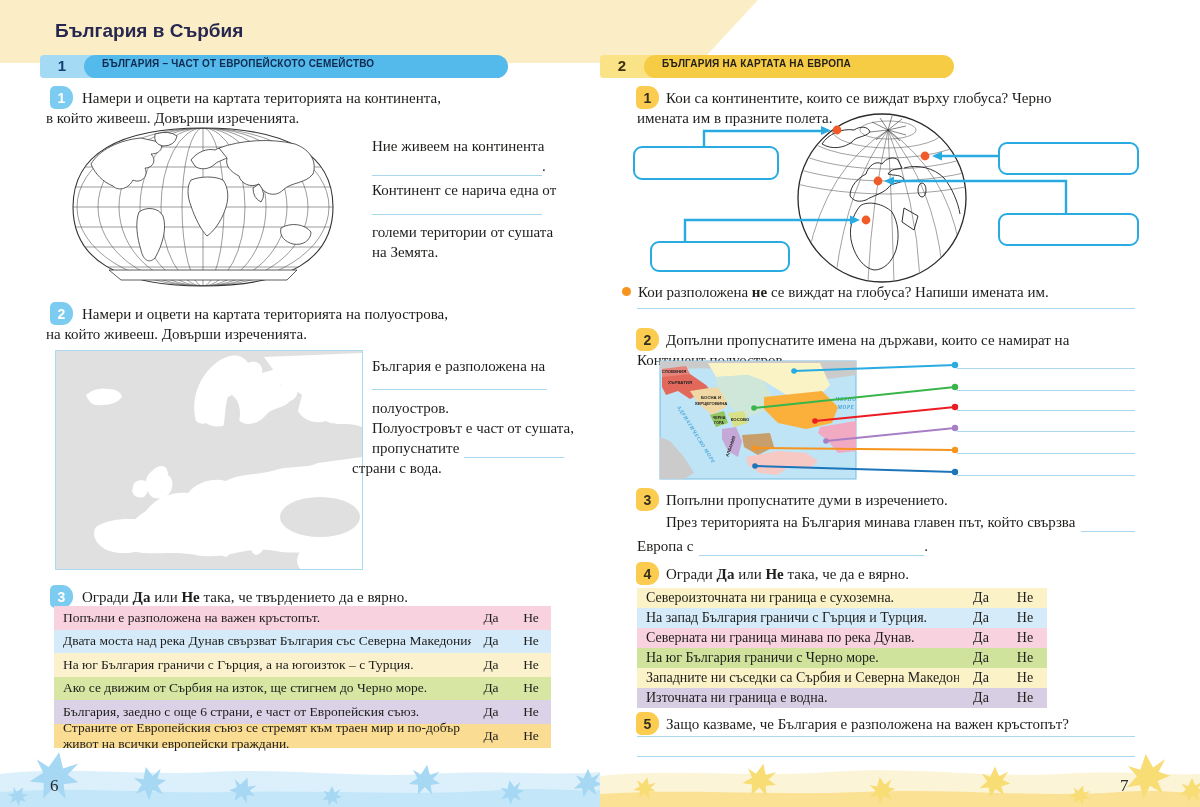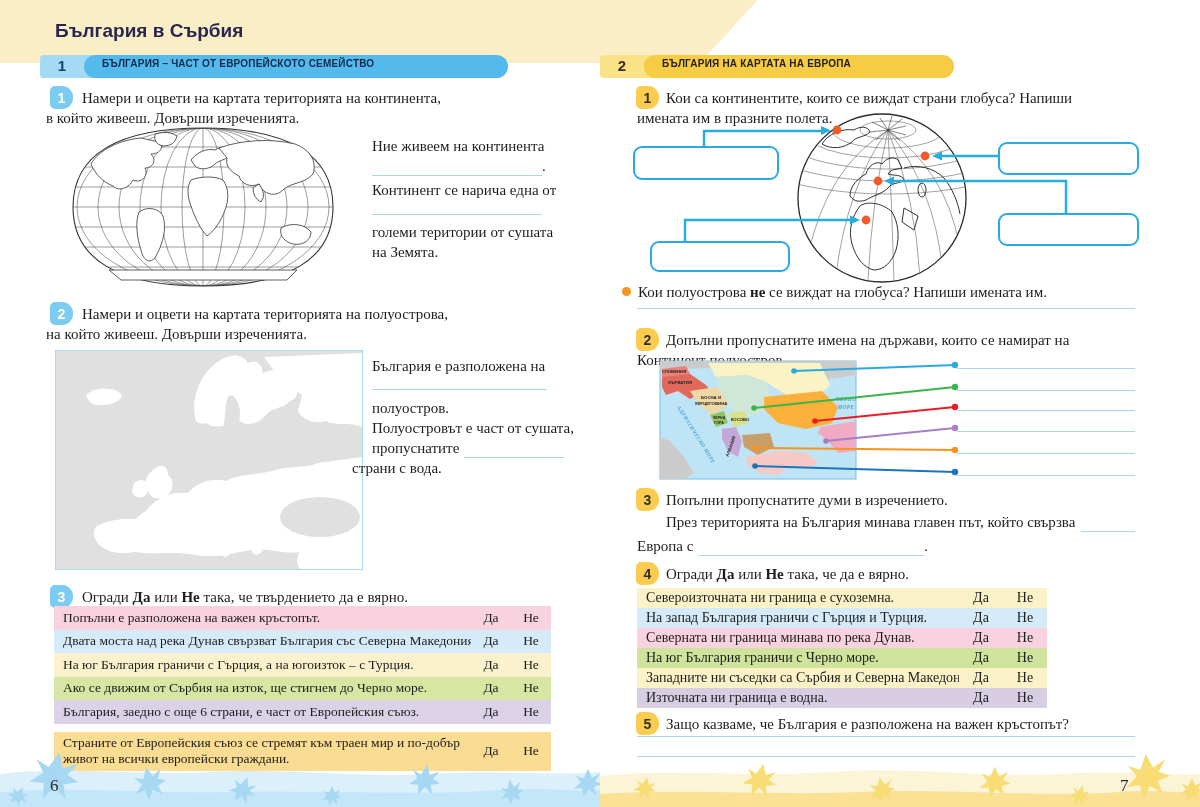--- a/index.html
+++ b/index.html
@@ -163,31 +163,31 @@
   <div class="trow" style="height: 23.5px; background-color: rgb(216, 230, 164);">
     <span class="tcell" style="flex:1">Ако се движим от Сърбия на изток, ще стигнем до Черно море.</span>
     <span class="tyn" style="width:40px">Да</span>
     <span class="tyn" style="width:40px">Не</span>
   </div>
   <div class="trow" style="height: 23.5px; background-color: rgb(219, 210, 231);">
     <span class="tcell" style="flex:1">България, заедно с още 6 страни, е част от Европейския съюз.</span>
     <span class="tyn" style="width:40px">Да</span>
     <span class="tyn" style="width:40px">Не</span>
   </div>
-  <div class="trow" style="height: 39px; background-color: rgb(250, 220, 147); margin-top: 8px;">
+  <div class="trow" style="height: 24px; background-color: rgb(250, 220, 147);">
     <span class="tcell" style="flex:1;white-space:normal;line-height:16px">Страните от Европейския съюз се стремят към траен мир и по-добър живот на всички европейски граждани.</span>
     <span class="tyn" style="width:40px">Да</span>
     <span class="tyn" style="width:40px">Не</span>
   </div>
 </div>
 
 <div class="abs badge badge-yellow" style="left:636px;top:86px">
     <span>1</span>
   </div>
-<div class="abs ser" style="left:666px;top:88px">Кои са континентите, които се виждат страни глобуса? Напиши</div>
+<div class="abs ser" style="left:666px;top:88px">Кои са континентите, които се виждат върху глобуса? Черно</div>
 <div class="abs ser" style="left:637px;top:108px">имената им в празните полета.</div>
 
 <svg class="abs" style="left:610px;top:110px" width="560" height="180" viewBox="0 0 560 180">
   <defs>
       <clipPath id="gclip">
         <circle cx="272" cy="88" r="83"></circle>
       </clipPath>
     </defs>
   <circle cx="272" cy="88" r="84" fill="#fff" stroke="#2b2b2b" stroke-width="1.3"></circle>
   <g clip-path="url(#gclip)" stroke="#555" stroke-width="0.55" fill="none">
@@ -244,21 +244,21 @@
   </g>
 </svg>
 
 <div class="abs" style="left:633px;top:146px;width:142px;height:30px;border:2.2px solid #29ABE2;border-radius:9px;background:#fff"></div>
 <div class="abs" style="left:998px;top:142px;width:137px;height:29px;border:2.2px solid #29ABE2;border-radius:9px;background:#fff"></div>
 <div class="abs" style="left:998px;top:213px;width:137px;height:29px;border:2.2px solid #29ABE2;border-radius:9px;background:#fff"></div>
 <div class="abs" style="left:650px;top:241px;width:136px;height:27px;border:2.2px solid #29ABE2;border-radius:9px;background:#fff"></div>
 
 <div class="abs" style="left:622px;top:287px;width:9px;height:9px;border-radius:50%;background:#F7941D"></div>
 <div class="abs ser" style="left:638px;top:282px">
-  <span>Кои полуострова </span><b>не</b><span> се виждат на глобуса? Напиши имената им.</span>
+  <span>Кои разположена </span><b>не</b><span> се виждат на глобуса? Напиши имената им.</span>
 </div>
 <div class="abs blank" style="left:637px;top:294px;width:498px"></div>
 
 <div class="abs badge badge-yellow" style="left:636px;top:328px">
     <span>2</span>
   </div>
 <div class="abs ser" style="left:666px;top:330px">Допълни пропуснатите имена на държави, които се намират на</div>
 <div class="abs ser" style="left:637px;top:350px">Континент полуостров.</div>
 
 <svg class="abs" style="left:610px;top:355px" width="560" height="135" viewBox="0 0 560 135">

